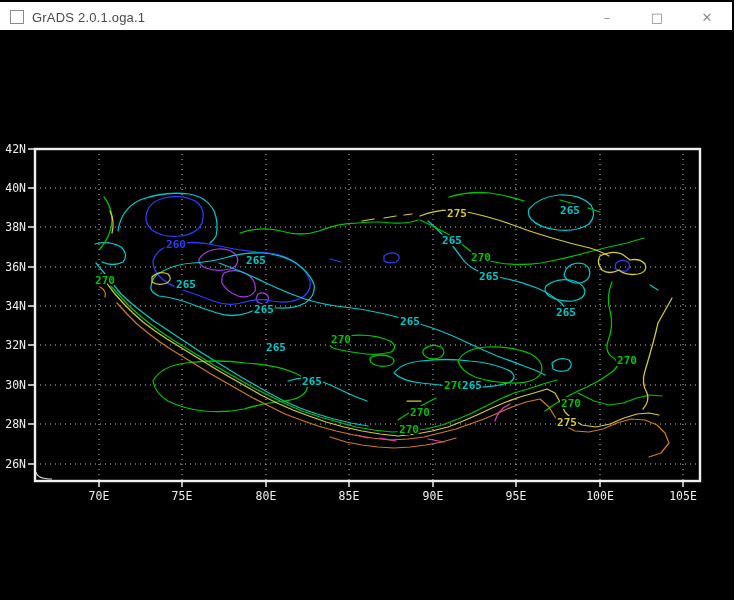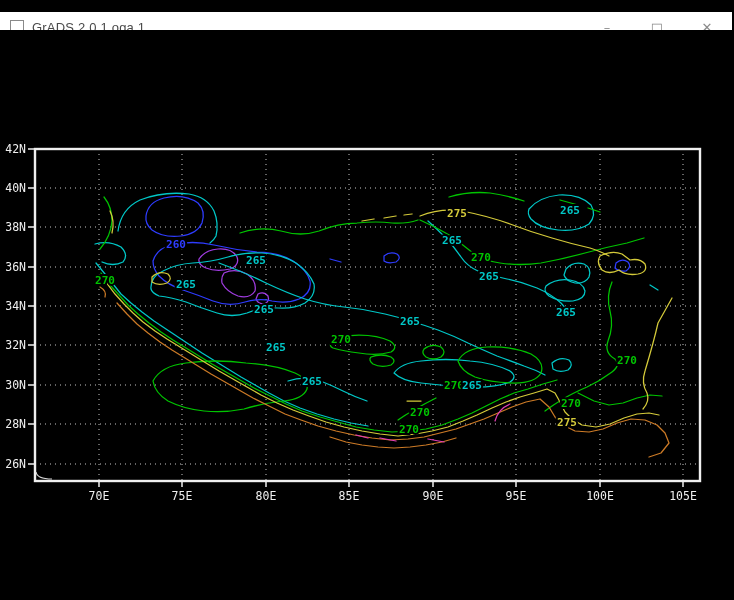--- a/index.html
+++ b/index.html
@@ -1,21 +1,21 @@
 <!DOCTYPE html>
 <html><head>
 <meta charset="utf-8">
 <style>
   html,body{margin:0;padding:0;background:#222;}
   .window{
     position:relative;width:734px;height:600px;overflow:hidden;
     background:#000;font-family:"Liberation Sans",sans-serif;
   }
   .titlebar{
-    position:absolute;top:12px;left:0;width:732px;height:30px;background:#ffffff;
+    position:absolute;top:2px;left:0;width:732px;height:30px;background:#ffffff;
     display:flex;align-items:center;
   }
   .win-icon{
     width:12px;height:12px;margin-left:10px;border:1px solid #8a8a8a;background:#fff;
   }
   .win-title{
     margin-left:8px;font-size:13px;color:#4a4a4a;letter-spacing:0.2px;
     white-space:nowrap;
   }
   .win-controls{margin-left:auto;display:flex;height:30px;}

